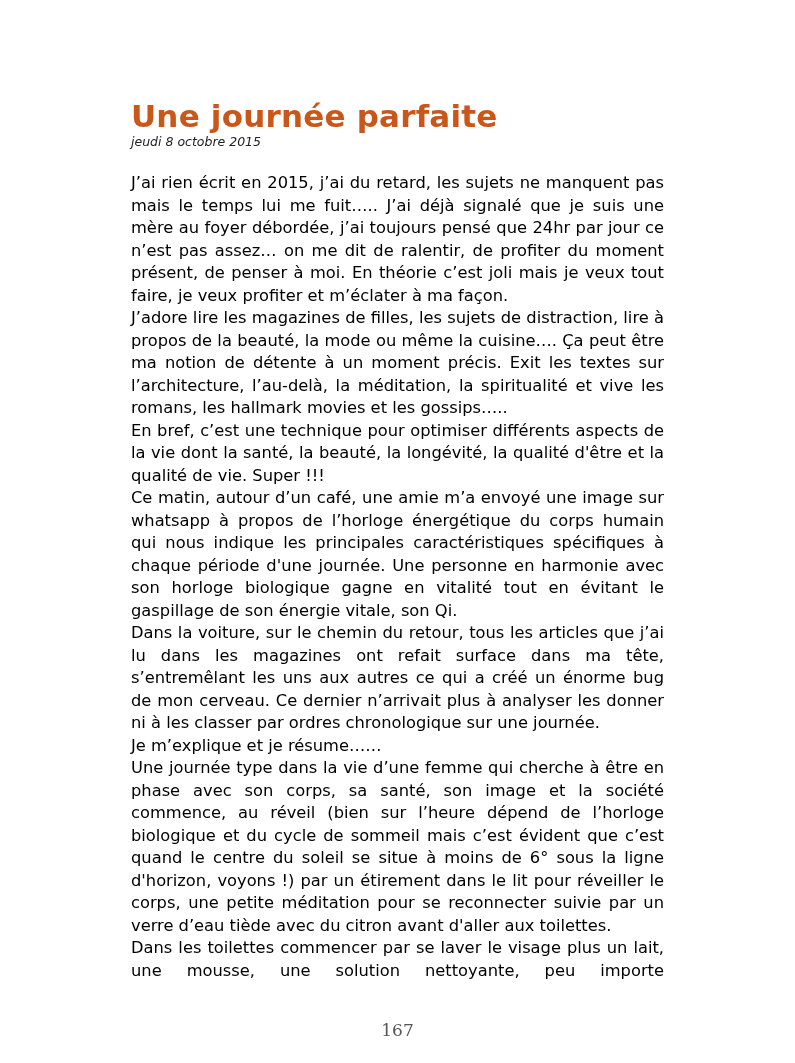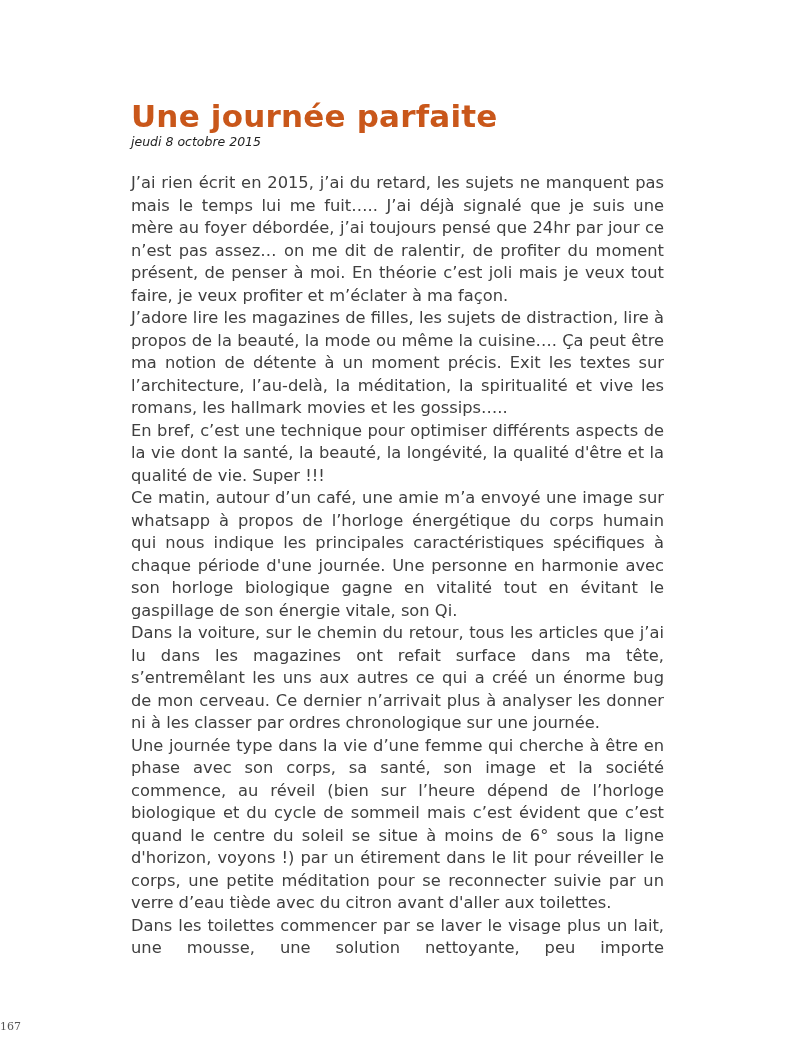--- a/index.html
+++ b/index.html
@@ -12,40 +12,41 @@
       letter-spacing: 0.2px;
     }
     .date {
       position: absolute; left: 131px; top: 134px;
       font-family: "DejaVu Sans", sans-serif; font-style: italic;
       font-size: 12.5px; line-height: 16px; color: #222222;
     }
     .body {
       position: absolute; left: 131px; top: 172px; width: 533px;
       font-family: "DejaVu Sans", sans-serif; font-size: 16.3px;
-      line-height: 22.5px; color: #404040; text-align: justify;
+      line-height: 22.5px; color: #000000; text-align: justify;
     }
     .body p { margin: 0; }
     .body p.last-line-justify { text-align-last: justify; }
     .page-number {
-      position: absolute; left: 0; width: 795px; top: 1020px; 
-      font-family: "DejaVu Serif", serif; font-size: 11px; color: #555555;
+      position: absolute; left: 0; width: 795px; top: 1020px; text-align: center;
+      font-family: "DejaVu Serif", serif; font-size: 17px; color: #555555;
     }
   </style>
 </head>
 <body>
 
 <div class="page">
   <h1 class="title">Une journée parfaite</h1>
   <div class="date">jeudi 8 octobre 2015</div>
 
   <div class="body">
     <p>J’ai rien écrit en 2015, j’ai du retard, les sujets ne manquent pas mais le temps lui me fuit….. J’ai déjà signalé que je suis une mère au foyer débordée, j’ai toujours pensé que 24hr par jour ce n’est pas assez… on me dit de ralentir, de profiter du moment présent, de penser à moi. En théorie c’est joli mais je veux tout faire, je veux profiter et m’éclater à ma façon.</p>
     <p>J’adore lire les magazines de filles, les sujets de distraction, lire à propos de la beauté, la mode ou même la cuisine…. Ça peut être ma notion de détente à un moment précis. Exit les textes sur l’architecture, l’au-delà, la méditation, la spiritualité et vive les romans, les hallmark movies et les gossips…..</p>
     <p>En bref, c’est une technique pour optimiser différents aspects de la vie dont la santé, la beauté, la longévité, la qualité d'être et la qualité de vie. Super !!!</p>
     <p>Ce matin, autour d’un café, une amie m’a envoyé une image sur whatsapp à propos de l’horloge énergétique du corps humain qui  nous indique les principales caractéristiques  spécifiques à chaque période d'une journée. Une personne en harmonie avec son horloge biologique gagne en vitalité tout en évitant le gaspillage de son énergie vitale, son Qi.</p>
     <p>Dans la voiture, sur le chemin du retour, tous les articles que j’ai lu dans les magazines ont refait surface dans ma tête, s’entremêlant les uns aux autres ce qui a créé un énorme bug de mon cerveau. Ce dernier n’arrivait plus à analyser les donner ni à les classer par ordres chronologique sur une journée.</p>
+    <p>Je m’explique et je résume……</p>
     <p>Une journée type dans la vie d’une femme qui cherche à être en phase avec son corps, sa santé, son image et la société commence, au réveil (bien sur l’heure dépend de l’horloge biologique et du cycle de sommeil mais c’est évident que c’est quand le centre du soleil se situe à moins de 6° sous la ligne d'horizon, voyons !) par un étirement dans le lit pour réveiller le corps, une petite méditation pour se reconnecter suivie par un verre d’eau tiède avec du citron avant d'aller aux toilettes.</p>
     <p class="last-line-justify">Dans les toilettes commencer par se laver le visage plus un lait, une mousse, une solution nettoyante, peu importe</p>
   </div>
 
   <div class="page-number">167</div>
 </div>
 
 </body></html>

